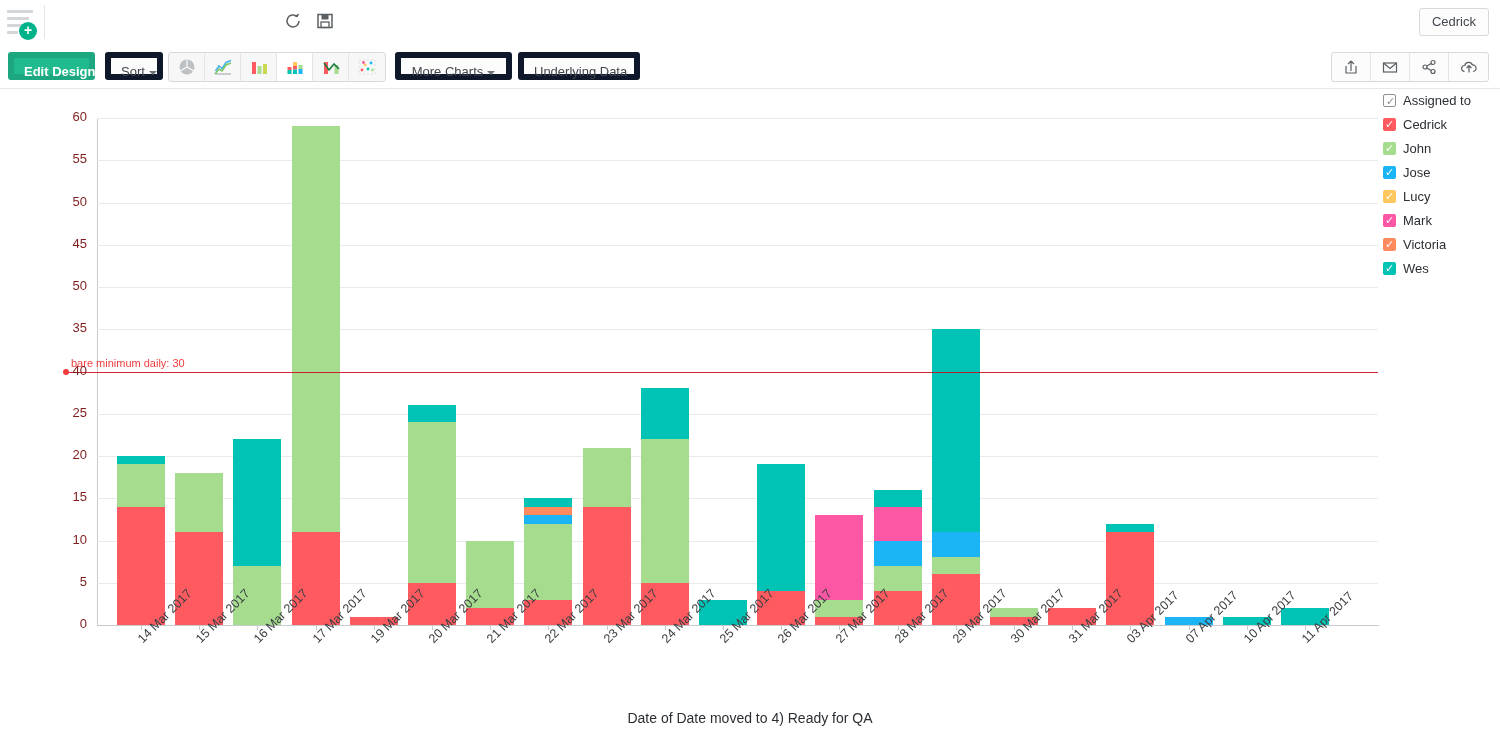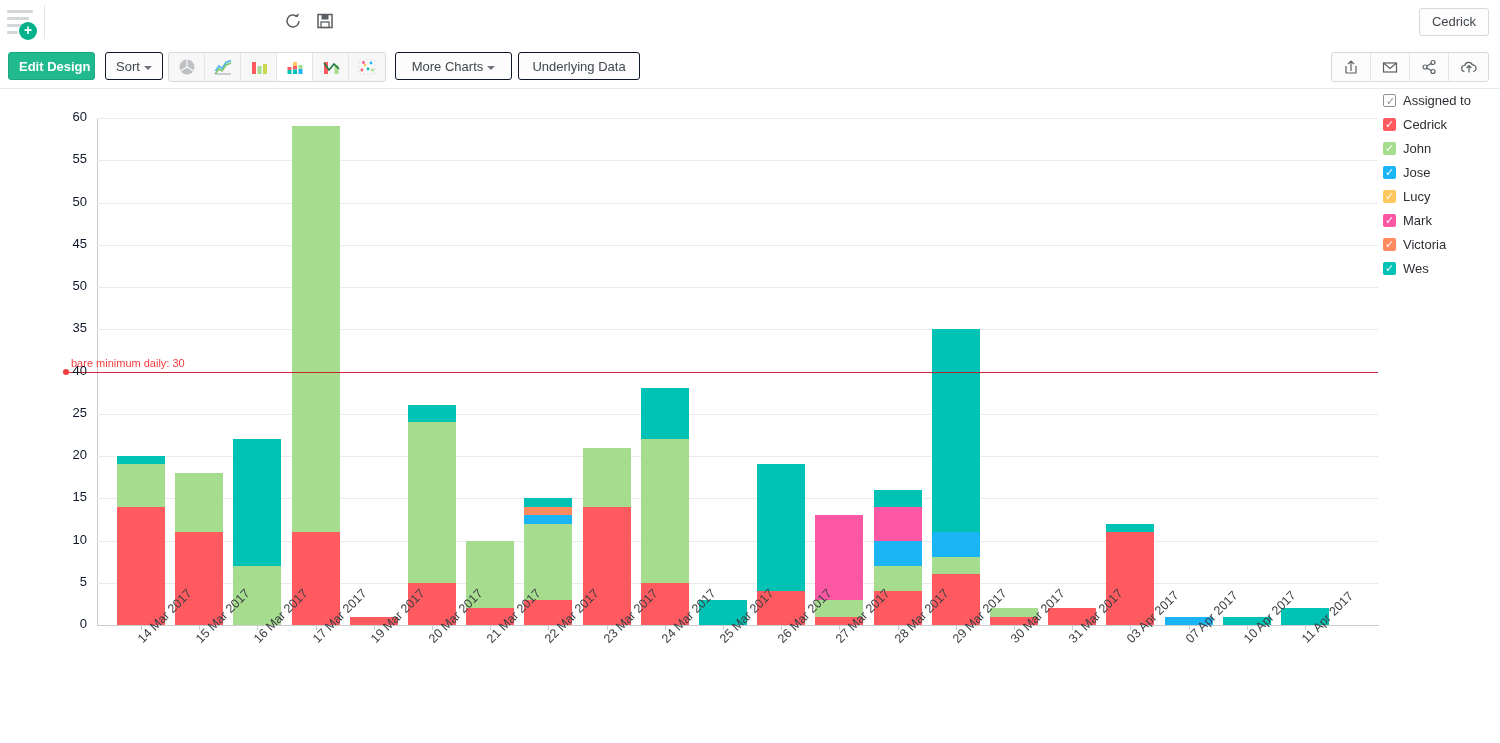--- a/index.html
+++ b/index.html
@@ -21,21 +21,21 @@
   .hdr-div{position:absolute;left:44px;top:5px;width:1px;height:34px;background:#e2e4e6;}
   .title{position:absolute;left:56px;top:9px;font-size:20px;font-weight:bold;color:#2b2f33;letter-spacing:-0.2px;}
   .hicon{position:absolute;top:11px;width:20px;height:20px;cursor:pointer;}
   .hicon.refresh{left:283px;}
   .hicon.save{left:315px;}
   .settings-btn{position:absolute;right:11px;top:8px;height:26px;padding:0 12px;line-height:26px;
     background:#fdfdfd;border:1px solid #d7dadd;border-radius:3px;font-size:13px;color:#41474d;cursor:pointer;}
 
   
   .toolbar{position:absolute;left:0;top:44px;width:1500px;height:44px;border-bottom:1px solid #e6e8ea;}
-  .btn{position:absolute;top:8px;height:28px;line-height:27px;border:1px solid #0f172a;border-radius:3px;
+  .btn{position:absolute;top:8px;height:28px;line-height:27px;border:6px solid #0f172a;border-radius:3px;
     background:#fcfcfc;font-size:13px;color:#41474d;padding:0 10px;box-sizing:border-box;cursor:pointer;white-space:nowrap;}
   .btn.primary{background:#21ba8f;border-color:#1da780;color:#fff;font-weight:bold;left:8px;width:87px;text-align:center;}
   .btn.sort{left:105px;width:58px;text-align:center;}
   .btn.more{left:395px;width:117px;text-align:center;}
   .btn.underlying{left:518px;width:122px;text-align:center;}
   .caret{display:inline-block;margin-left:4px;border-left:4px solid transparent;border-right:4px solid transparent;
     border-top:4px solid #6c7277;vertical-align:middle;}
   .chart-group{position:absolute;left:168px;top:8px;height:28px;border:1px solid #d7dadd;border-radius:3px;
     background:#f7f7f8;display:flex;overflow:hidden;}
   .chart-btn{width:36px;height:28px;display:flex;align-items:center;justify-content:center;
@@ -45,21 +45,21 @@
   .right-icons{position:absolute;right:11px;top:8px;height:28px;border:1px solid #d7dadd;border-radius:3px;
     background:#fcfcfc;display:flex;overflow:hidden;}
   .right-icons .ri{width:39px;height:28px;display:flex;align-items:center;justify-content:center;
     border-right:1px solid #e3e5e7;cursor:pointer;box-sizing:border-box;}
   .right-icons .ri:last-child{border-right:none;}
 
   
   .chart-wrap{position:absolute;left:0;top:88px;width:1500px;height:655px;}
   .plot{position:absolute;left:97px;top:30px;width:1281px;height:507px;}
   .gridline{position:absolute;left:0;width:1281px;height:1px;background:#e9eaeb;}
-  .ytick{position:absolute;right:1413px;width:40px;text-align:right;font-size:13px;color:#0f172a;}
+  .ytick{position:absolute;right:1413px;width:40px;text-align:right;font-size:13px;color:#7f1d1d;}
   .yaxis-line{position:absolute;left:97px;top:30px;width:1px;height:508px;background:#c9ccce;}
   .xaxis-line{position:absolute;left:97px;top:537px;width:1282px;height:1px;background:#c9ccce;}
   .xlabel{position:absolute;left:0;top:622px;width:1500px;text-align:center;font-size:14px;color:#2b2f33;}
   .bar{position:absolute;bottom:0;}
   .seg{position:absolute;left:0;width:100%;}
   .thresh-line{position:absolute;height:1px;background:#d0021b;opacity:.85;}
   .thresh-dot{position:absolute;width:6px;height:6px;border-radius:50%;background:#f03c3c;}
   .thresh-label{position:absolute;font-size:11px;color:#f03c3c;white-space:nowrap;}
   .xtick{position:absolute;font-size:12.5px;color:#3c4043;white-space:nowrap;
     transform:rotate(-45deg);transform-origin:left top;}
@@ -360,20 +360,21 @@
       <div class="xtick" style="left: 1066.2px; top: 548px;">31 Mar 2017</div>
       <div class="tickmark" style="left: 1130.4px;"></div>
       <div class="xtick" style="left: 1124.4px; top: 548px;">03 Apr 2017</div>
       <div class="tickmark" style="left: 1188.6px;"></div>
       <div class="xtick" style="left: 1182.6px; top: 548px;">07 Apr 2017</div>
       <div class="tickmark" style="left: 1246.8px;"></div>
       <div class="xtick" style="left: 1240.8px; top: 548px;">10 Apr 2017</div>
       <div class="tickmark" style="left: 1305px;"></div>
       <div class="xtick" style="left: 1299px; top: 548px;">11 Apr 2017</div>
     </div>
+  <div class="xlabel">Date of Date moved to 4) Ready for QA</div>
 </div>
 
 <div class="legend">
   <div class="legend-row">
     <span class="lg-box hollow">
         <span class="lg-check">✓</span>
       </span>
     <span class="lg-text">Assigned to</span>
   </div>
   <div id="legend-items">

